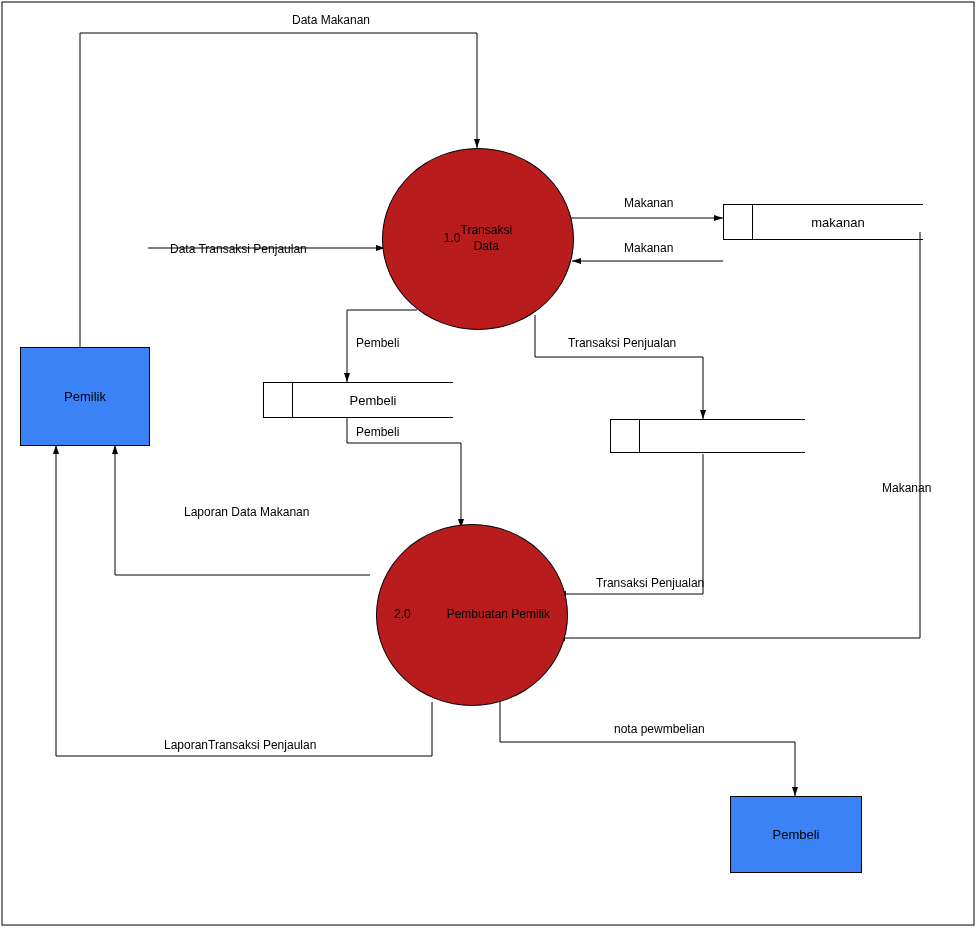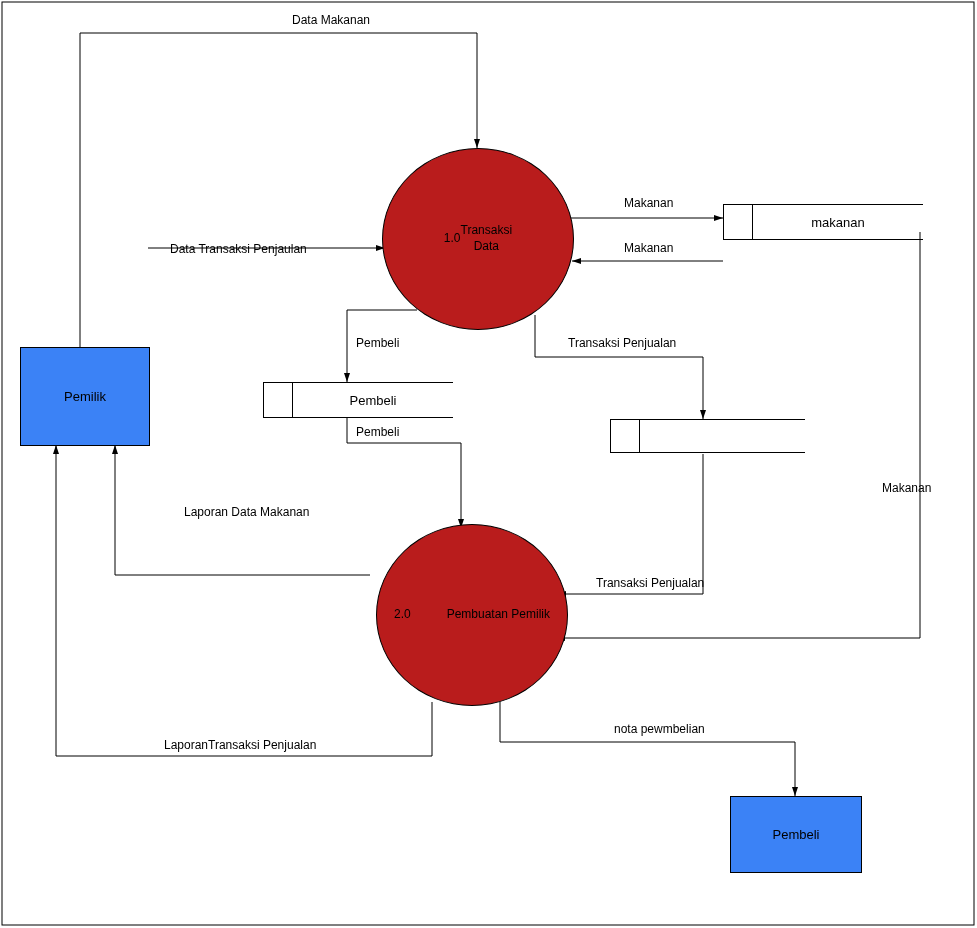--- a/index.html
+++ b/index.html
@@ -148,16 +148,16 @@
   <div class="flow-label" style="left:252px; top:13px;margin-left:40px;">Data Makanan</div>
   <div class="flow-label" style="left:170px; top:242px;">Data Transaksi Penjaulan</div>
   <div class="flow-label" style="left:624px; top:196px;">Makanan</div>
   <div class="flow-label" style="left:624px; top:241px;">Makanan</div>
   <div class="flow-label" style="left:568px; top:336px;">Transaksi Penjualan</div>
   <div class="flow-label" style="left:356px; top:336px;">Pembeli</div>
   <div class="flow-label" style="left:356px; top:425px;">Pembeli</div>
   <div class="flow-label" style="left:596px; top:576px;">Transaksi Penjualan</div>
   <div class="flow-label" style="left:882px; top:481px;">Makanan</div>
   <div class="flow-label" style="left:184px; top:505px;">Laporan Data Makanan</div>
-  <div class="flow-label" style="left:164px; top:738px;">LaporanTransaksi  Penjualan</div>
+  <div class="flow-label" style="left:164px; top:738px;">LaporanTransaksi  Penjaulan</div>
   <div class="flow-label" style="left:590px; top:722px;margin-left:24px;">nota pewmbelian</div>
 
 </div>
 
 </body></html>

